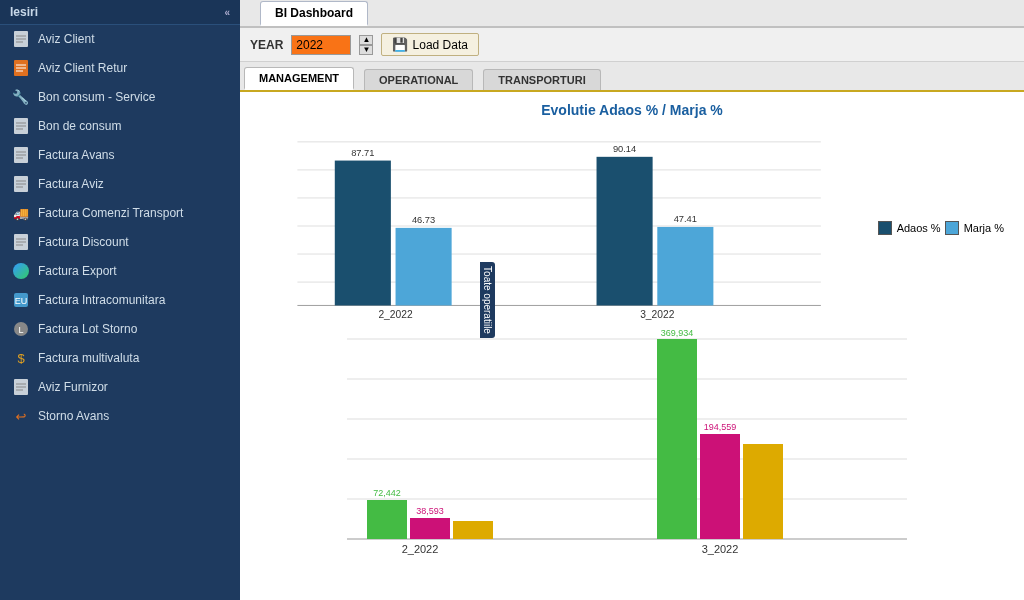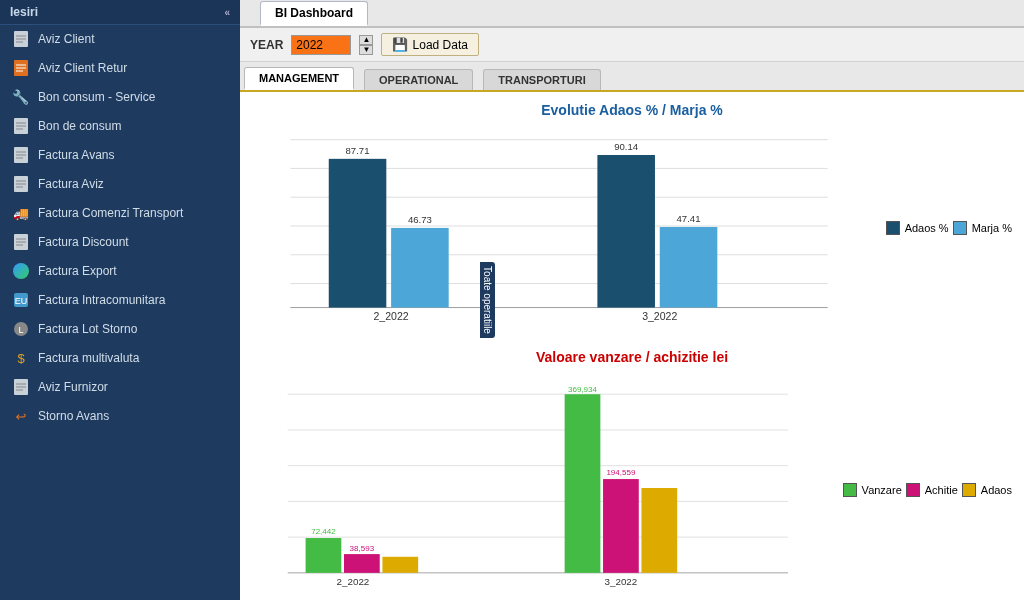--- a/index.html
+++ b/index.html
@@ -159,24 +159,23 @@
       font-size: 11px;
       color: #333;
       font-weight: bold;
     }
     .sub-tab.active { background: #fff; color: #000; border-bottom: 2px solid #fff; }
 
     .charts-area {
       flex: 1;
       overflow-y: auto;
       background: #fff;
-      padding: 10px 12px;
+      padding: 10px 20px;
       display: flex;
       flex-direction: column;
-      gap: 20px;
     }
 
     
     .chart-section { width: 100%; }
     .chart-title {
       text-align: center;
       font-weight: bold;
       font-size: 14px;
       margin-bottom: 8px;
     }
@@ -445,21 +444,20 @@
           </div>
           <div class="legend-item">
             <div class="legend-color" style="background:#4da6d8;"></div>
             <span>Marja %</span>
           </div>
         </div>
       </div>
     </div>
 
     <div class="chart-section">
-      <div class="chart-title red">Valoare vanzare / achizitie lei</div>
       <div class="chart-wrapper">
         <div class="chart-svg-container">
           <svg id="chart2-svg" width="100%" height="230" viewBox="0 0 650 230">
 
             <line x1="40" y1="10" x2="600" y2="10" stroke="#ddd" stroke-width="1"></line>
             <line x1="40" y1="50" x2="600" y2="50" stroke="#ddd" stroke-width="1"></line>
             <line x1="40" y1="90" x2="600" y2="90" stroke="#ddd" stroke-width="1"></line>
             <line x1="40" y1="130" x2="600" y2="130" stroke="#ddd" stroke-width="1"></line>
             <line x1="40" y1="170" x2="600" y2="170" stroke="#ddd" stroke-width="1"></line>
             <line x1="40" y1="210" x2="600" y2="210" stroke="#999" stroke-width="1"></line>
@@ -479,31 +477,17 @@
             <text x="370" y="7" text-anchor="middle" font-size="9" fill="#44bb44">369,934</text>
 
             <rect x="393" y="105" width="40" height="105" fill="#cc1177"></rect>
             <text x="413" y="101" text-anchor="middle" font-size="9" fill="#cc1177">194,559</text>
 
             <rect x="436" y="115" width="40" height="95" fill="#ddaa00"></rect>
 
             <text x="413" y="224" text-anchor="middle" font-size="11" fill="#333">3_2022</text>
           </svg>
         </div>
-        <div class="legend">
-          <div class="legend-item">
-            <div class="legend-color" style="background:#44bb44;"></div>
-            <span>Vanzare</span>
-          </div>
-          <div class="legend-item">
-            <div class="legend-color" style="background:#cc1177;"></div>
-            <span>Achitie</span>
-          </div>
-          <div class="legend-item">
-            <div class="legend-color" style="background:#ddaa00;"></div>
-            <span>Adaos</span>
-          </div>
-        </div>
       </div>
     </div>
 
   </div>
 </div>
 
 </body></html>

